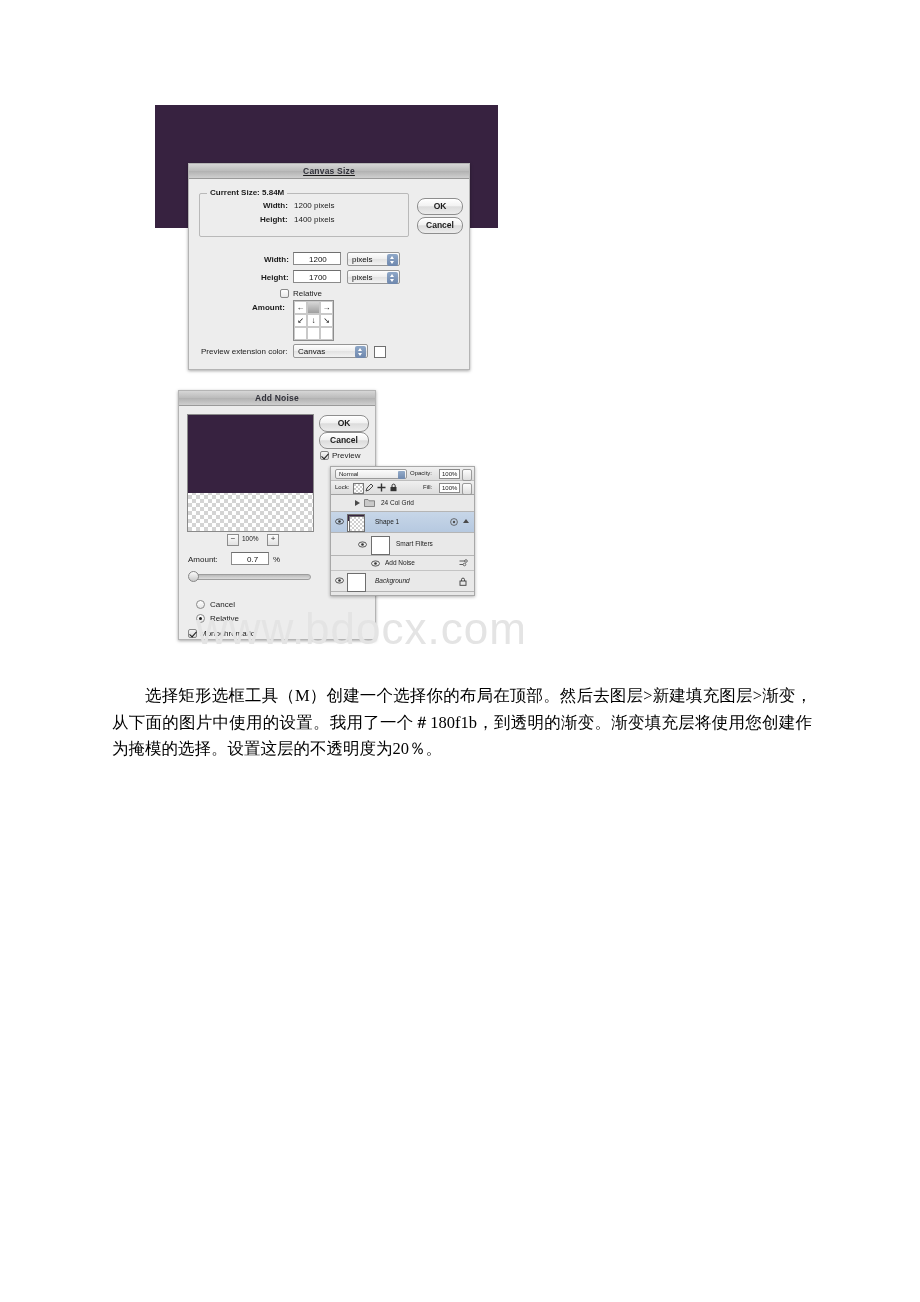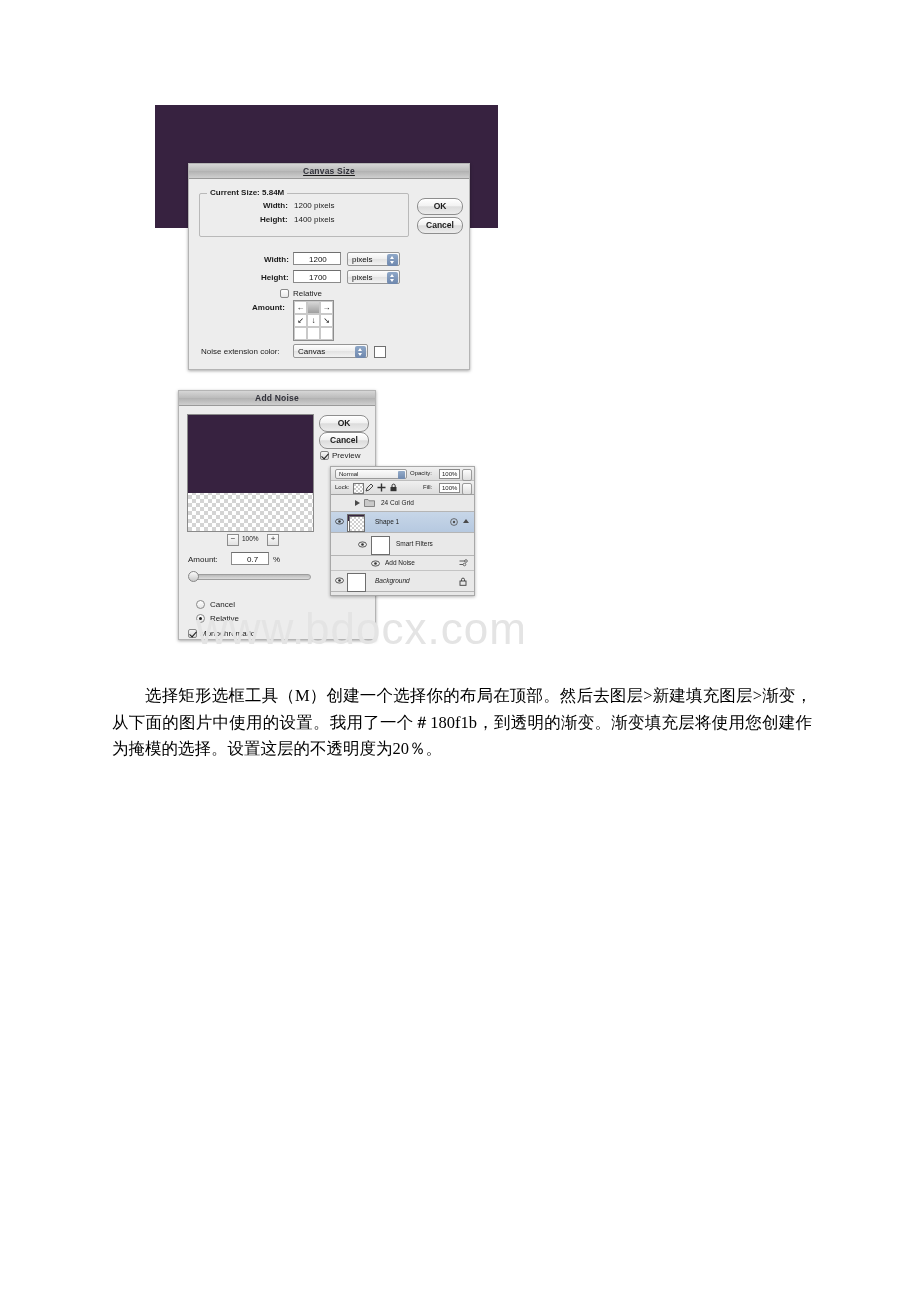--- a/index.html
+++ b/index.html
@@ -396,21 +396,21 @@
         <div class="anchor-cell sel"></div>
         <div class="anchor-cell">→</div>
         <div class="anchor-cell">↙</div>
         <div class="anchor-cell">↓</div>
         <div class="anchor-cell">↘</div>
         <div class="anchor-cell"></div>
         <div class="anchor-cell"></div>
         <div class="anchor-cell"></div>
       </div>
 
-      <span class="lbl" style="left:12px; top:168px;">Noise extension color:</span>
+      <span class="lbl" style="left:12px; top:168px;">Preview extension color:</span>
       <div class="popup" style="left:104px; top:165px; width:75px;">
         <span>Canvas</span>
         <span class="arrows"></span>
       </div>
       <div class="swatch" style="left:185px; top:167px;"></div>
     </div>
   </div>
 
   <div class="dlg" style="left:178px; top:390px; width:196px; height:248px;">
     <div class="dlg-title">Add Noise</div>

